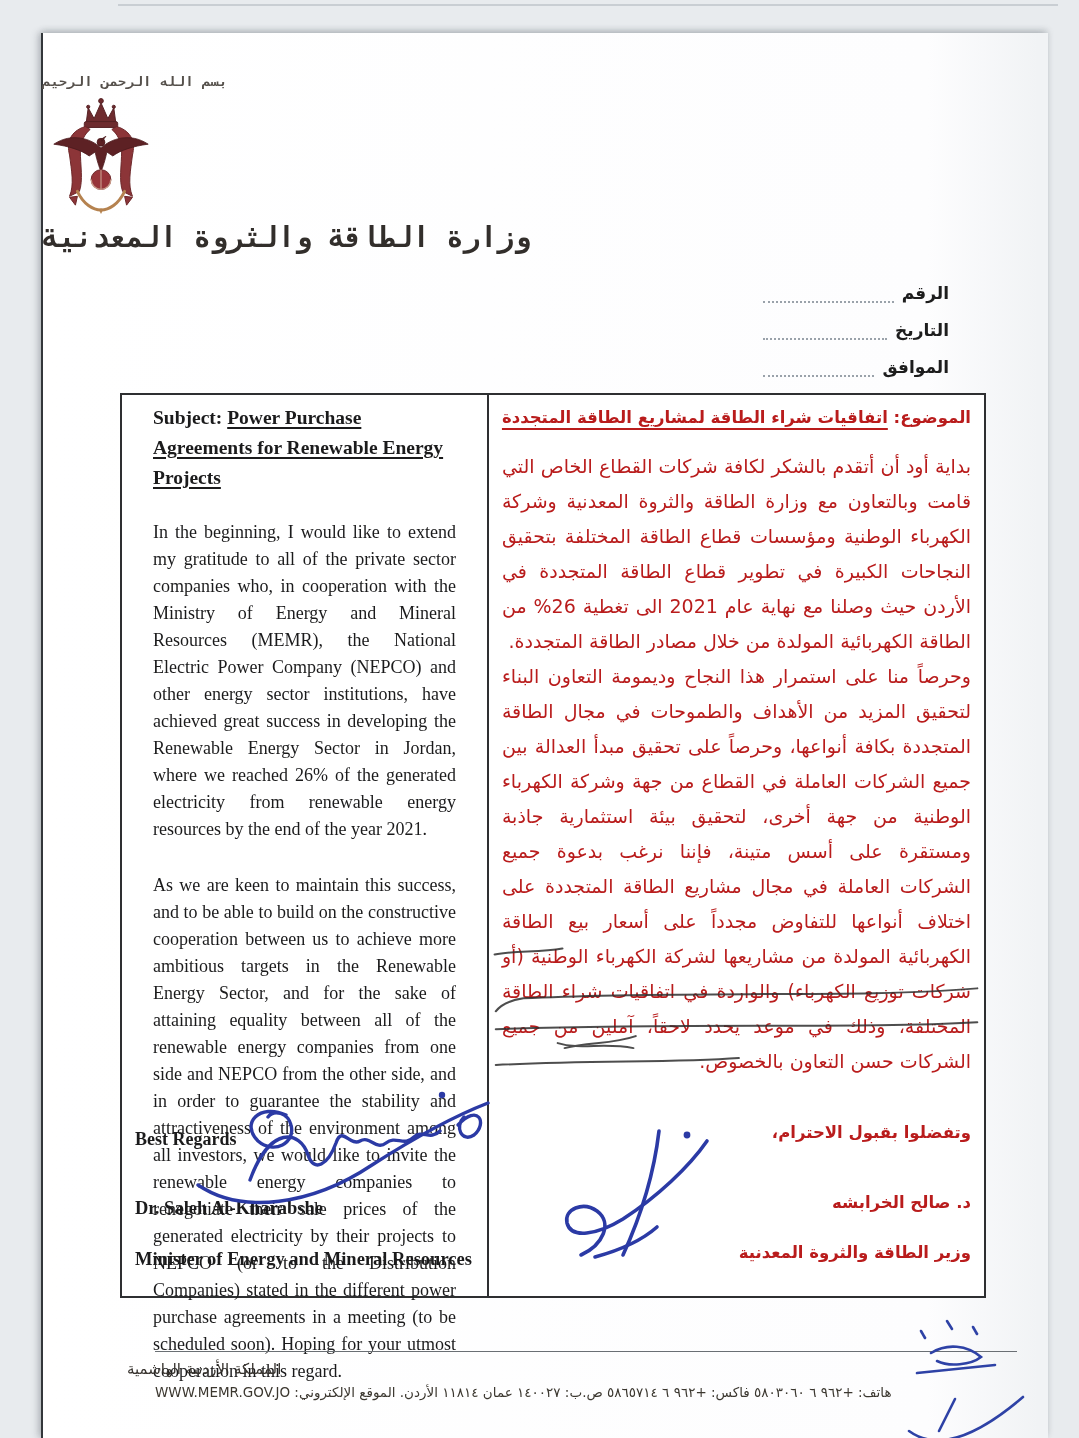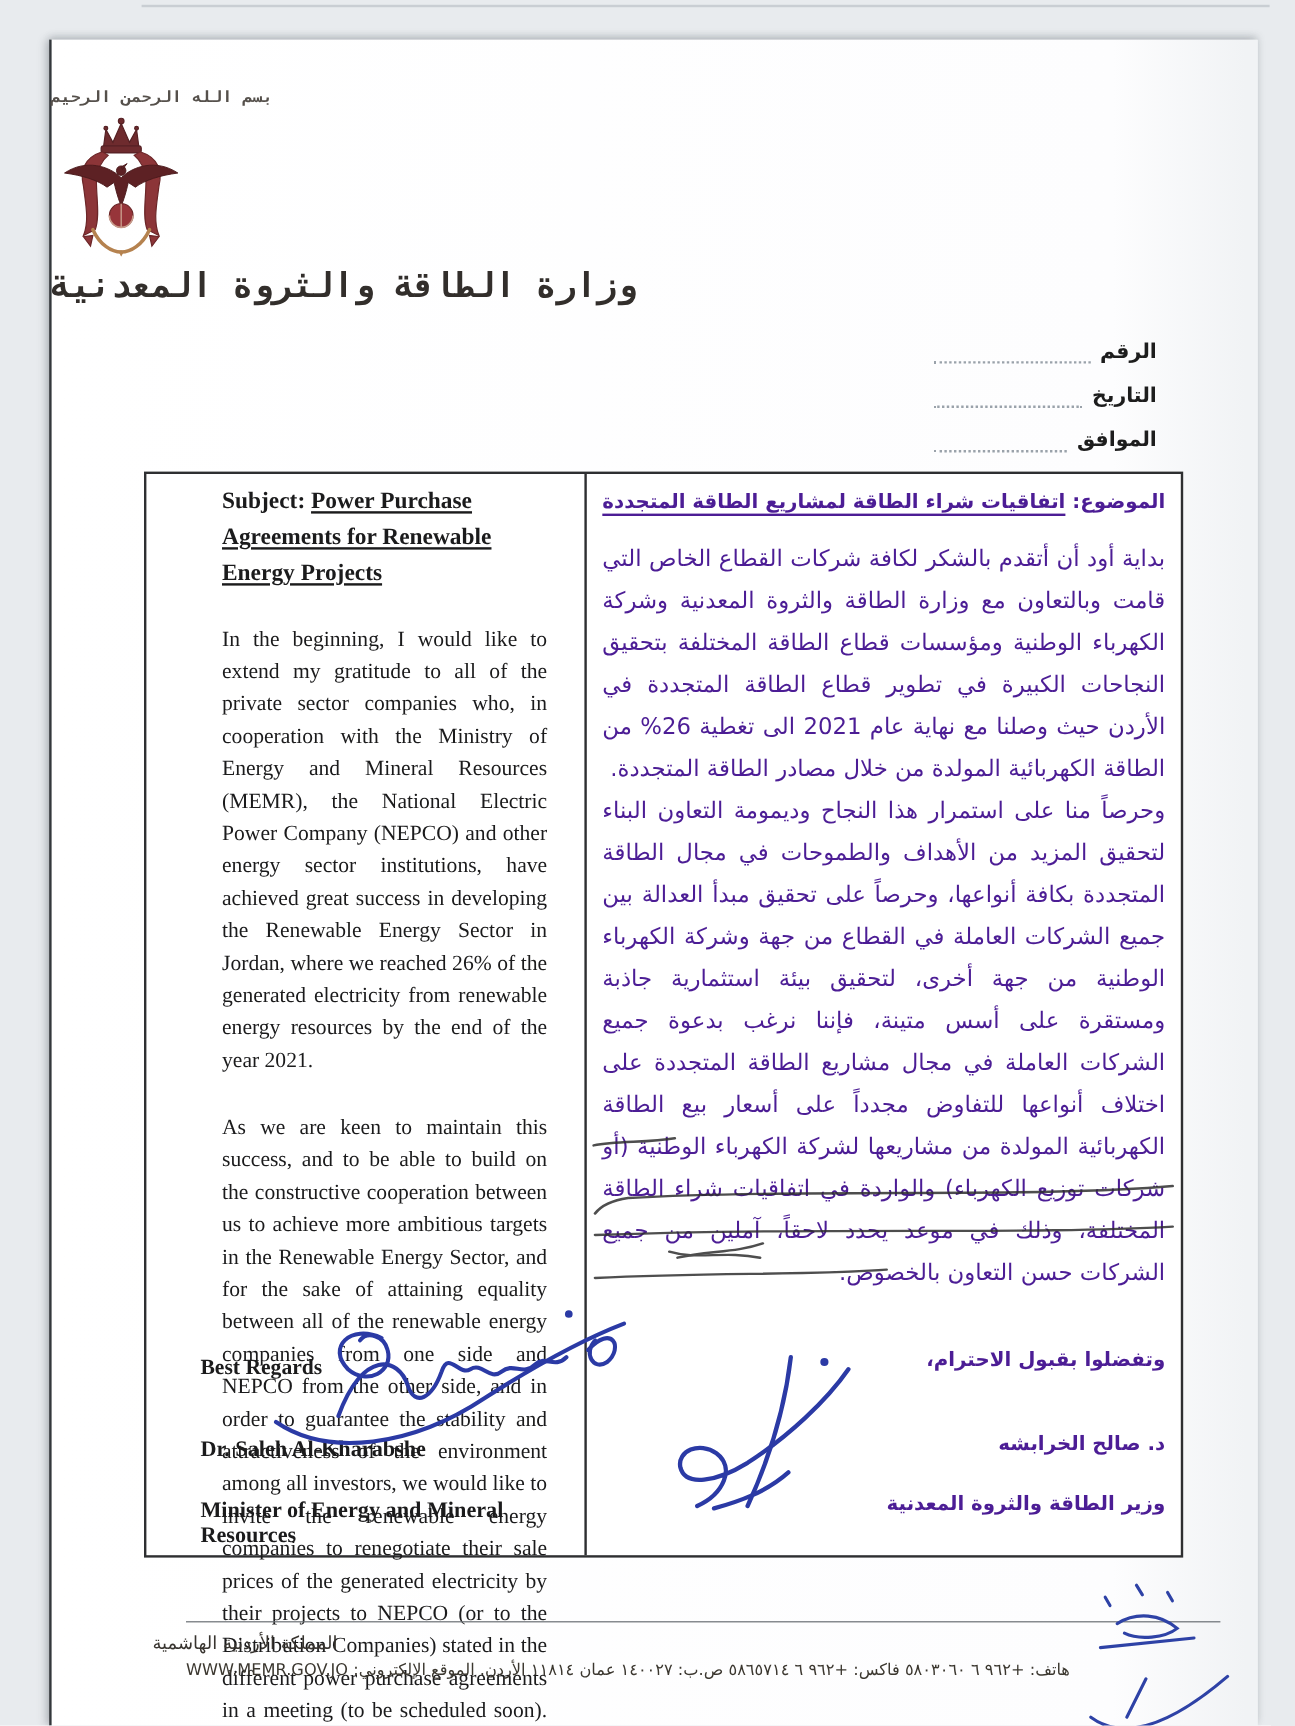--- a/index.html
+++ b/index.html
@@ -20,38 +20,38 @@
   
   .emblem-wrap{position:absolute;top:40px;left:0;width:100%;text-align:left;color:#3d3a37;font-family:Liberation Mono, monospace;}
   .bismillah{font-size:14px;font-weight:bold;color:#55504b;letter-spacing:1px;transform:scaleY(.92);}
   .coa{margin-top:6px;}
   .ministry-callig{
     margin-top:2px;font-size:28px;font-weight:bold;color:#322e2b;
     letter-spacing:-1px;transform:scaleY(1.02);
   }
 
   
-  .ref-fields{position:absolute;top:250px;right:84px;width:186px;direction:rtl;}
+  .ref-fields{position:absolute;top:250px;right:99px;width:186px;direction:rtl;}
   .ref-row{display:flex;align-items:flex-end;margin-bottom:17px;}
   .ref-label{font-size:17px;font-weight:bold;color:#1d1d1d;white-space:nowrap;margin-left:8px;}
   .ref-dots{flex:1;height:15px;border-bottom:2px dotted #9aa2aa;}
 
   
   .letter-table{
     position:absolute;left:78px;top:360px;width:866px;height:905px;
     display:flex;border:2px solid #2e2f31;box-sizing:border-box;background:#fff;
   }
   .col-en{
     width:436px;box-sizing:border-box;border-right:2px solid #2e2f31;
     padding:8px 31px;position:relative;direction:ltr;
-    font-family:"Liberation Serif",serif;color:#1b1b1c;margin-left:32px;
+    font-family:"Liberation Serif",serif;color:#1b1b1c;
   }
   .col-ar{
     flex:1;box-sizing:border-box;padding:8px 13px;position:relative;direction:rtl;
-    color:#4c1d95;
+    color:#b91c1c;
   }
   .en-subject{font-size:19.5px;font-weight:bold;line-height:30px;margin-bottom:26px;}
   .en-subject .underlined{text-decoration:underline;text-decoration-thickness:2px;text-underline-offset:3px;}
   .en-para{font-size:18px;line-height:27px;text-align:justify;margin:0 0 29px 0;}
   .en-closing{position:absolute;top:734px;left:13px;font-size:18px;font-weight:bold;}
   .en-name{position:absolute;top:803px;left:13px;font-size:18.5px;font-weight:bold;}
   .en-title{position:absolute;top:854px;left:13px;font-size:18.5px;font-weight:bold;}
   .sig-en{position:absolute;top:688px;left:68px;width:305px;height:130px;pointer-events:none;}
 
   .ar-subject{font-size:16.5px;font-weight:bold;line-height:30px;margin-bottom:16px;white-space:nowrap;}

